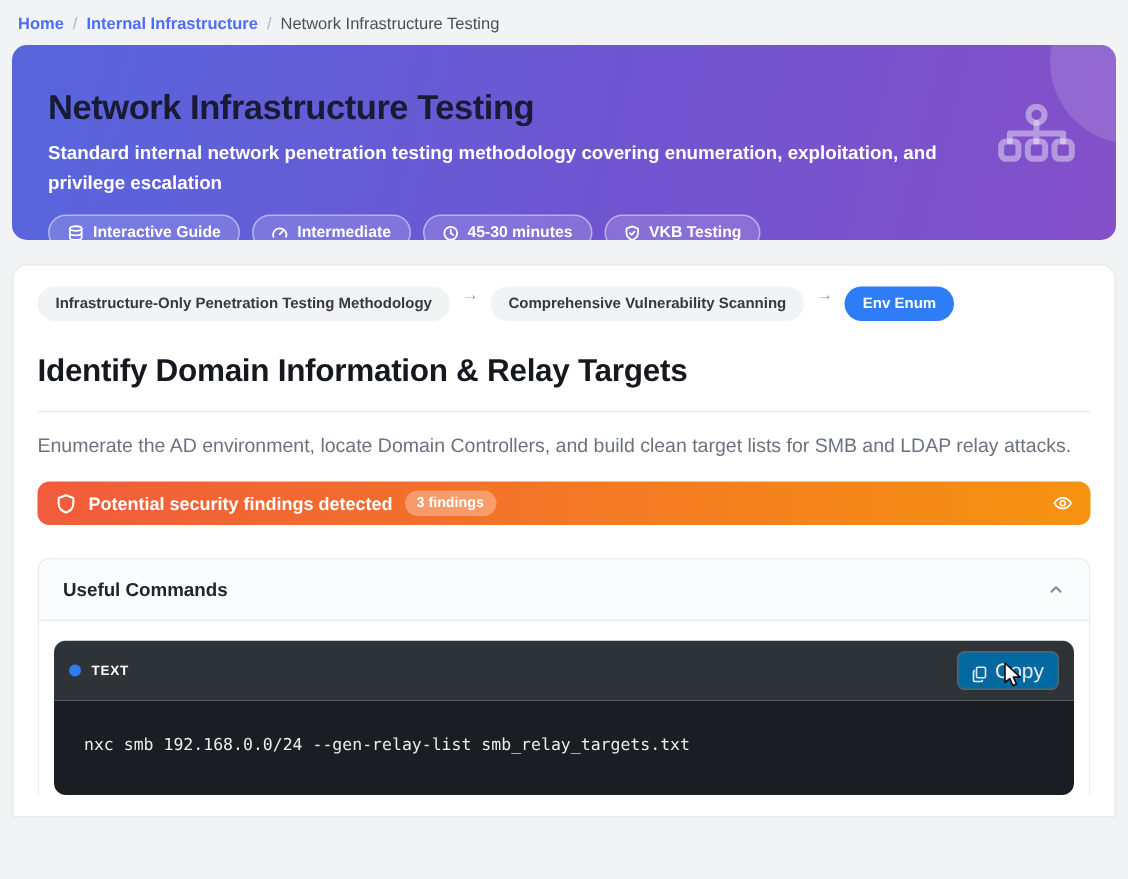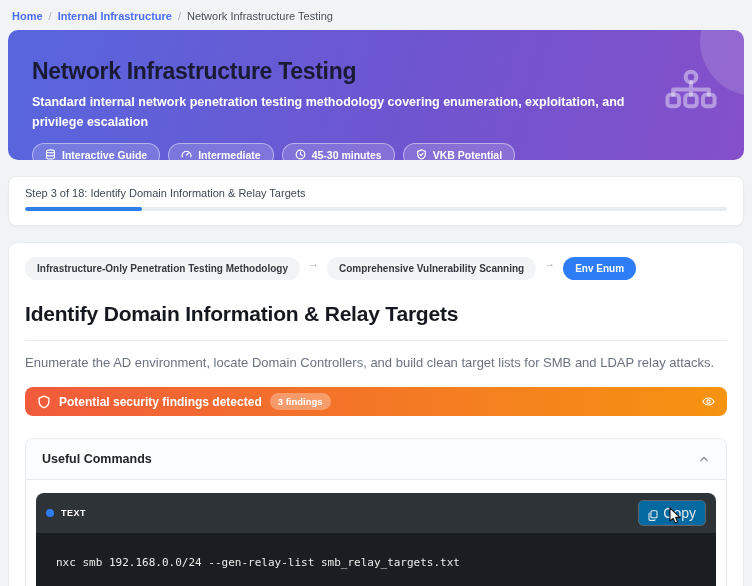--- a/index.html
+++ b/index.html
@@ -28,21 +28,21 @@
   }
   .hero-circle {
     position:absolute; top:-44px; right:-66px;
     width:110px; height:110px; border-radius:50%;
     background:rgba(255,255,255,0.14);
   }
   .hero h1 { font-size:23px; font-weight:700; color:#191a33; letter-spacing:-0.3px; }
   .hero-sub { margin-top:7px; font-size:12.5px; line-height:1.6; color:#ffffff; font-weight:600; max-width:600px; }
   .badges { margin-top:11px; display:flex; gap:8px; }
   .badge {
-    display:inline-flex; align-items:flex-start; gap:6px;
+    display:inline-flex; align-items:flex-end; gap:6px;
     padding:5px 12px; border-radius:999px;
     background:rgba(255,255,255,0.16);
     border:1px solid rgba(255,255,255,0.45);
     color:#fff; font-size:10.5px; font-weight:700;
   }
   .badge svg { display:block; }
   .hero-net { position:absolute; right:26px; top:50%; transform:translateY(-50%); }
 
   
   .progress-card {
@@ -146,40 +146,34 @@
         </span>
         <span>45-30 minutes</span>
       </span>
       <span class="badge">
         <span>
           <svg width="11" height="11" viewBox="0 0 12 12" fill="none" stroke="#fff" stroke-width="1.3" stroke-linecap="round" stroke-linejoin="round">
               <path d="M6 1 1.8 2.6v3.1c0 2.6 1.8 4.3 4.2 5.2 2.4-.9 4.2-2.6 4.2-5.2V2.6Z"></path>
               <path d="m4.3 6 1.2 1.2 2.2-2.4"></path>
             </svg>
         </span>
-        <span>VKB Potential</span>
+        <span>VKB Testing</span>
       </span>
     </div>
     <span class="hero-net">
       <svg width="54" height="48" viewBox="0 0 60 54" fill="none" stroke="rgba(255,255,255,0.42)" stroke-width="4.5" stroke-linecap="round" stroke-linejoin="round">
         <circle cx="30" cy="9" r="6"></circle>
         <path d="M30 15v8M10 23h40M10 23v6M30 23v6M50 23v6"></path>
         <rect x="3.5" y="29" width="13" height="13" rx="3.5"></rect>
         <rect x="23.5" y="29" width="13" height="13" rx="3.5"></rect>
         <rect x="43.5" y="29" width="13" height="13" rx="3.5"></rect>
       </svg>
     </span>
   </header>
 
-  <section class="progress-card">
-    <div class="progress-label">Step 3 of 18: Identify Domain Information &amp; Relay Targets</div>
-    <div class="progress-track">
-      <div class="progress-fill" style="width: 16.7%;"></div>
-    </div>
-  </section>
 
   <main class="main-card">
 
     <div class="path-row">
       <span class="path-pill">Infrastructure-Only Penetration Testing Methodology</span>
       <span class="path-arrow">→</span>
       <span class="path-pill">Comprehensive Vulnerability Scanning</span>
       <span class="path-arrow">→</span>
       <span class="path-pill active">Env Enum</span>
     </div>

